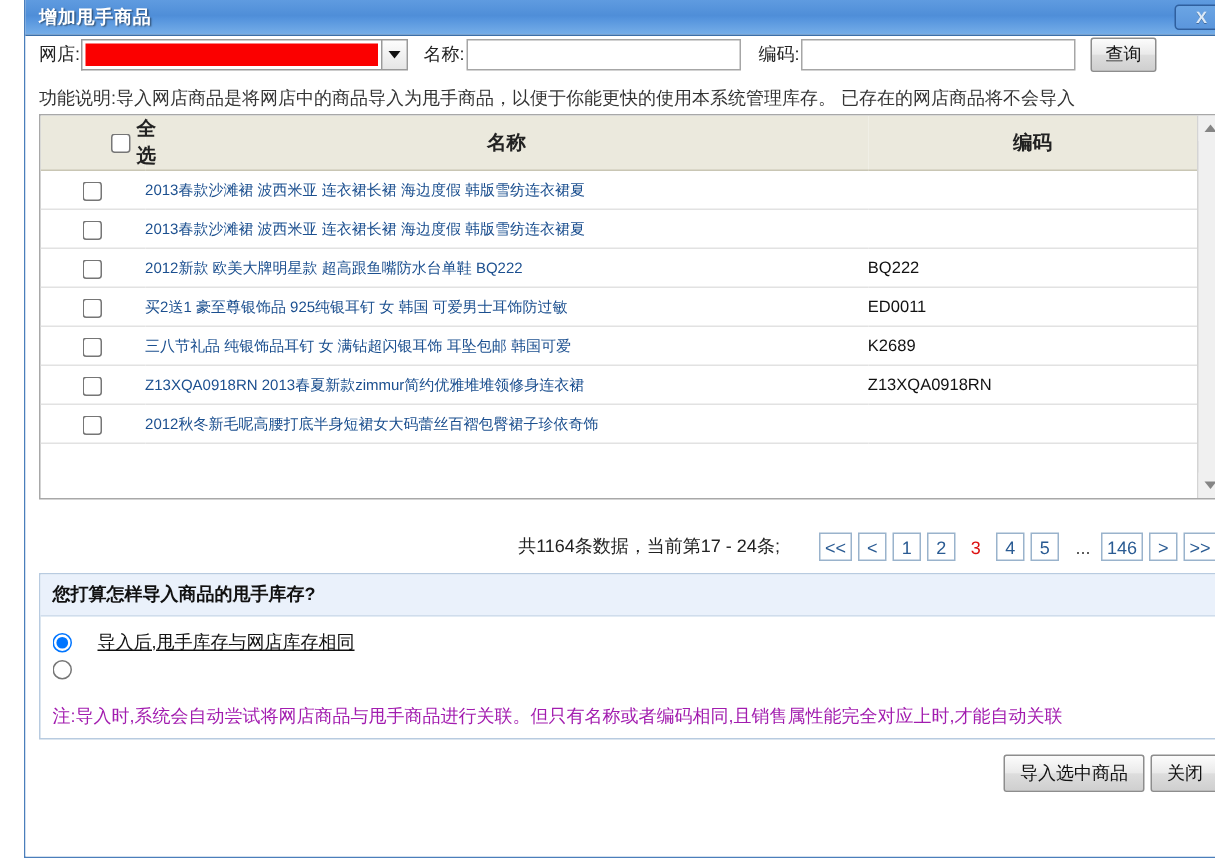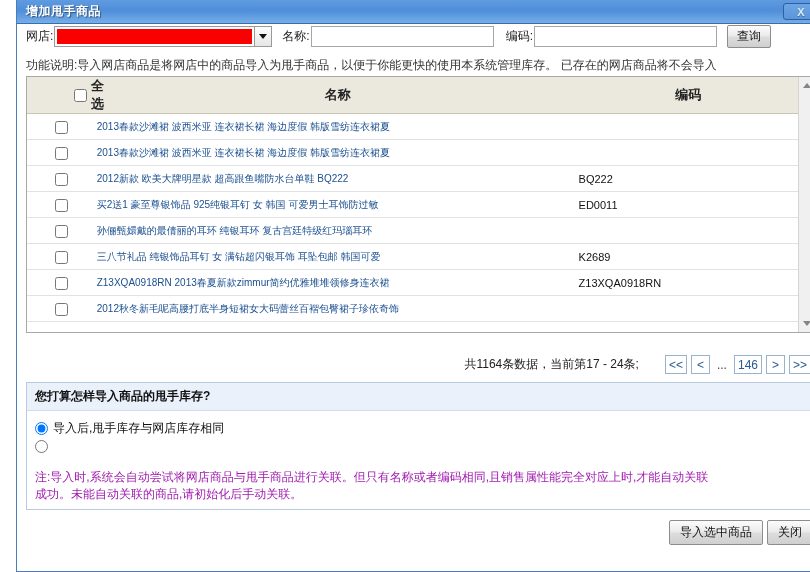--- a/index.html
+++ b/index.html
@@ -261,22 +261,23 @@
     font-size: 12px;
     font-weight: bold;
     color: #111;
     padding: 5px 8px;
   }
   #opt-body { padding: 8px 8px 7px 8px; }
   .radio-line {
     display: flex; align-items: center;
     font-size: 12px; color: #111;
     height: 18px;
-    gap: 5px;
-    cursor: pointer;
+    gap: 17px;
+    cursor: pointer;
+    text-decoration: underline;
   }
   input[type=radio].rb {
     width: 13px; height: 13px; margin: 0;
     cursor: pointer;
   }
   #note {
     color: #c41515;
     font-size: 12px;
     line-height: 17px;
     padding: 7px 8px 6px 8px;
@@ -357,25 +358,20 @@
                 <td class="c-name"><a>2012新款 欧美大牌明星款 超高跟鱼嘴防水台单鞋 BQ222</a></td>
                 <td class="c-code">BQ222</td>
               </tr>
               <tr>
                 <td class="c-chk"><input type="checkbox" class="cb" style=""></td>
                 <td class="c-name"><a>买2送1 豪至尊银饰品 925纯银耳钉 女 韩国 可爱男士耳饰防过敏</a></td>
                 <td class="c-code">ED0011</td>
               </tr>
               <tr>
                 <td class="c-chk"><input type="checkbox" class="cb" style=""></td>
-                <td class="c-name"><a>孙俪甄嬛戴的最倩丽的耳环 纯银耳环 复古宫廷特级红玛瑙耳环</a></td>
-                <td class="c-code"></td>
-              </tr>
-              <tr>
-                <td class="c-chk"><input type="checkbox" class="cb" style=""></td>
                 <td class="c-name"><a>三八节礼品 纯银饰品耳钉 女 满钻超闪银耳饰 耳坠包邮 韩国可爱</a></td>
                 <td class="c-code">K2689</td>
               </tr>
               <tr>
                 <td class="c-chk"><input type="checkbox" class="cb" style=""></td>
                 <td class="c-name"><a>Z13XQA0918RN 2013春夏新款zimmur简约优雅堆堆领修身连衣裙</a></td>
                 <td class="c-code">Z13XQA0918RN</td>
               </tr>
               <tr>
                 <td class="c-chk"><input type="checkbox" class="cb" style=""></td>
@@ -393,41 +389,41 @@
           <span class="tri-down"></span>
         </div>
       </div>
     </div>
 
     <div id="pager-row">
       <span id="pager-summary">共1164条数据，当前第17 - 24条;</span>
       <span id="pager">
         <span class="pg">&lt;&lt;</span>
         <span class="pg">&lt;</span>
+        <span id="page-numbers"><span class="pg" style="margin-right: 4px;">1</span><span class="pg" style="margin-right: 4px;">2</span><span class="pg cur" style="color: rgb(221, 17, 17); margin-right: 4px;">3</span><span class="pg" style="margin-right: 4px;">4</span><span class="pg" style="margin-right: 4px;">5</span></span>
         <span class="pg ellipsis">...</span>
         <span class="pg">146</span>
         <span class="pg">&gt;</span>
         <span class="pg">&gt;&gt;</span>
       </span>
     </div>
 
     <div id="opt-panel">
       <div id="opt-head">您打算怎样导入商品的甩手库存?</div>
       <div id="opt-body">
         <label class="radio-line">
           <input type="radio" class="rb" name="stockopt" checked="" style="">
           <span>导入后,甩手库存与网店库存相同</span>
         </label>
         <label class="radio-line">
           <input type="radio" class="rb" name="stockopt" style="">
         </label>
       </div>
       <div id="note" style="color: #a21caf;">
         <div>注:导入时,系统会自动尝试将网店商品与甩手商品进行关联。但只有名称或者编码相同,且销售属性能完全对应上时,才能自动关联</div>
-        <div>成功。未能自动关联的商品,请初始化后手动关联。</div>
       </div>
     </div>
 
     <div id="footer">
       <button class="btn">导入选中商品</button>
       <button class="btn">关闭</button>
     </div>
 
   </div>
 </div>

